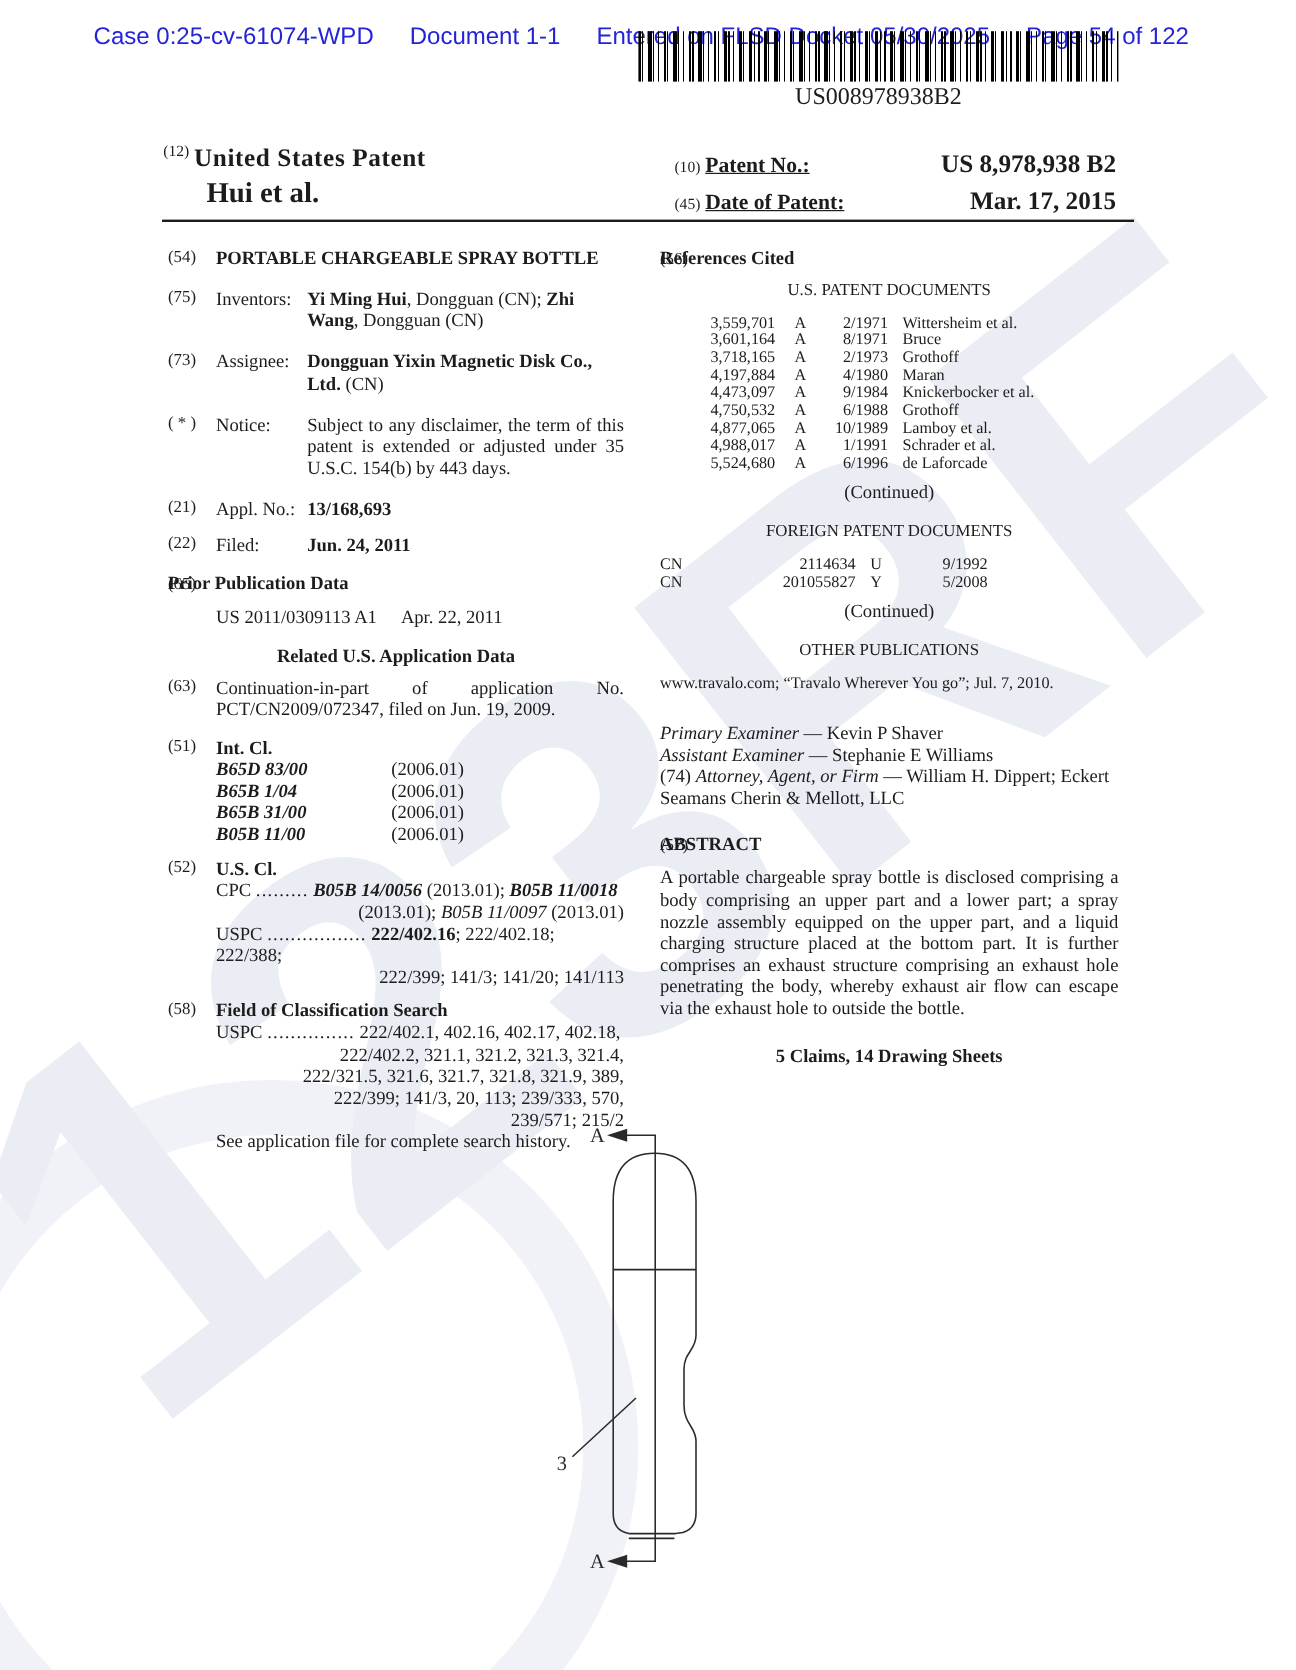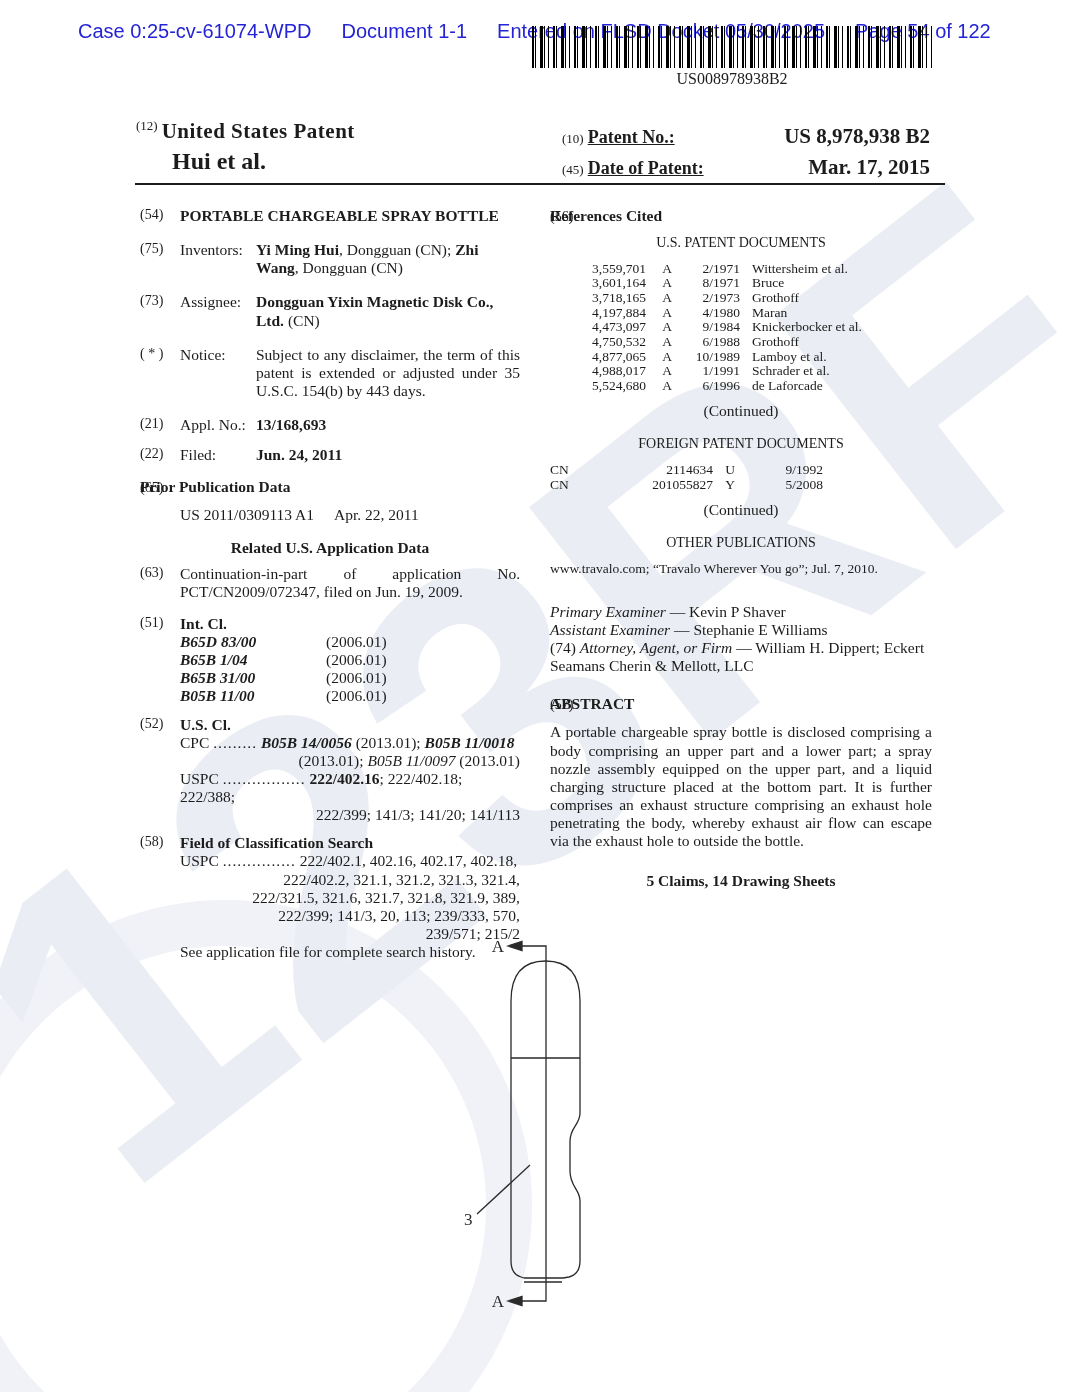--- a/index.html
+++ b/index.html
@@ -13,21 +13,21 @@
             border:46px solid #f0f2f8;z-index:0;}
   
   .court{position:absolute;left:78px;top:20px;display:flex;gap:30px;white-space:nowrap;
          font-family:"Liberation Sans",sans-serif;font-size:20px;color:#2424d6;z-index:1;}
   .barcode{position:absolute;left:532px;top:26px;width:400px;height:42px;z-index:2;
            mix-blend-mode:multiply;
            background:repeating-linear-gradient(90deg,#000 0 2px,#fff 2px 3px,#000 3px 4px,
              #fff 4px 8px,#000 8px 11px,#fff 11px 12px,#000 12px 13px,#fff 13px 16px,
              #000 16px 17px,#fff 17px 21px);}
   .barcode-label{position:absolute;left:532px;top:70px;width:400px;text-align:center;
-                 font-size:16px;z-index:2;}
+                 font-size:20px;z-index:2;}
   
   .mast-left{position:absolute;left:136px;top:118px;z-index:1;}
   .mast-left .kind{font-size:13px;vertical-align:8px;}
   .mast-left .t{font-size:21px;font-weight:bold;letter-spacing:.5px;}
   .mast-left .party{font-size:24px;font-weight:bold;margin:4px 0 12px 36px;}
   .mast-right{position:absolute;left:562px;top:124px;width:368px;z-index:1;}
   .mr-row{display:flex;justify-content:space-between;align-items:baseline;margin-bottom:6px;}
   .mr-row .kind{font-size:13px;}
   .mr-row .lbl{font-size:18px;font-weight:bold;text-decoration:underline;}
   .mr-row .val{font-size:21px;font-weight:bold;}

